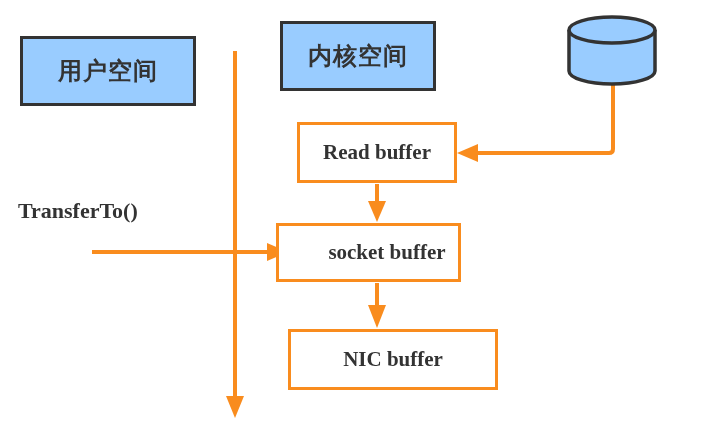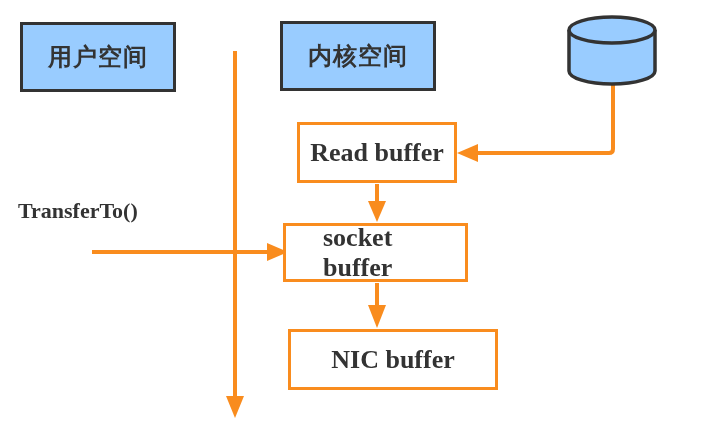--- a/index.html
+++ b/index.html
@@ -19,32 +19,32 @@
     font-family:"Liberation Sans",sans-serif;
   }
   .space-box{
     position:absolute;
     background:var(--node-fill-blue,#99CCFF);
     border:3px solid var(--border-dark,#333);
     display:flex;align-items:center;justify-content:center;
     font-weight:bold;font-size:24px;color:var(--text-dark,#333);
     letter-spacing:1px;
   }
-  #user-space{left:20px;top:22px;width:156px;height:70px;}
+  #user-space{left:20px;top:36px;width:176px;height:70px;}
   #kernel-space{left:280px;top:21px;width:156px;height:70px;}
   .buffer-box{
     position:absolute;
     background:#fff;
     border:3px solid var(--accent-orange,#F98C1E);
     display:flex;align-items:center;justify-content:center;
     font-family:"Liberation Serif",serif;
-    font-weight:bold;font-size:26px;color:var(--text-dark,#333);
+    font-weight:bold;font-size:21px;color:var(--text-dark,#333);
   }
   #read-buffer{left:297px;top:122px;width:160px;height:61px;}
-  #socket-buffer{left:283px;top:223px;width:185px;height:59px;padding-left:37px;}
+  #socket-buffer{left:276px;top:223px;width:185px;height:59px;padding-left:37px;}
   #nic-buffer{left:288px;top:329px;width:210px;height:61px;}
   .transferto{
     position:absolute;left:18px;top:198px;width:160px;height:36px;
     font-family:"Liberation Serif",serif;
     font-weight:bold;font-size:22px;color:var(--text-dark,#333);
     white-space:nowrap;
   }
   svg.layer{position:absolute;left:0;top:0;width:701px;height:428px;}
   .orange-stroke{stroke:var(--accent-orange,#F98C1E);stroke-width:4;fill:none;}
   .orange-fill{fill:var(--accent-orange,#F98C1E);stroke:none;}

